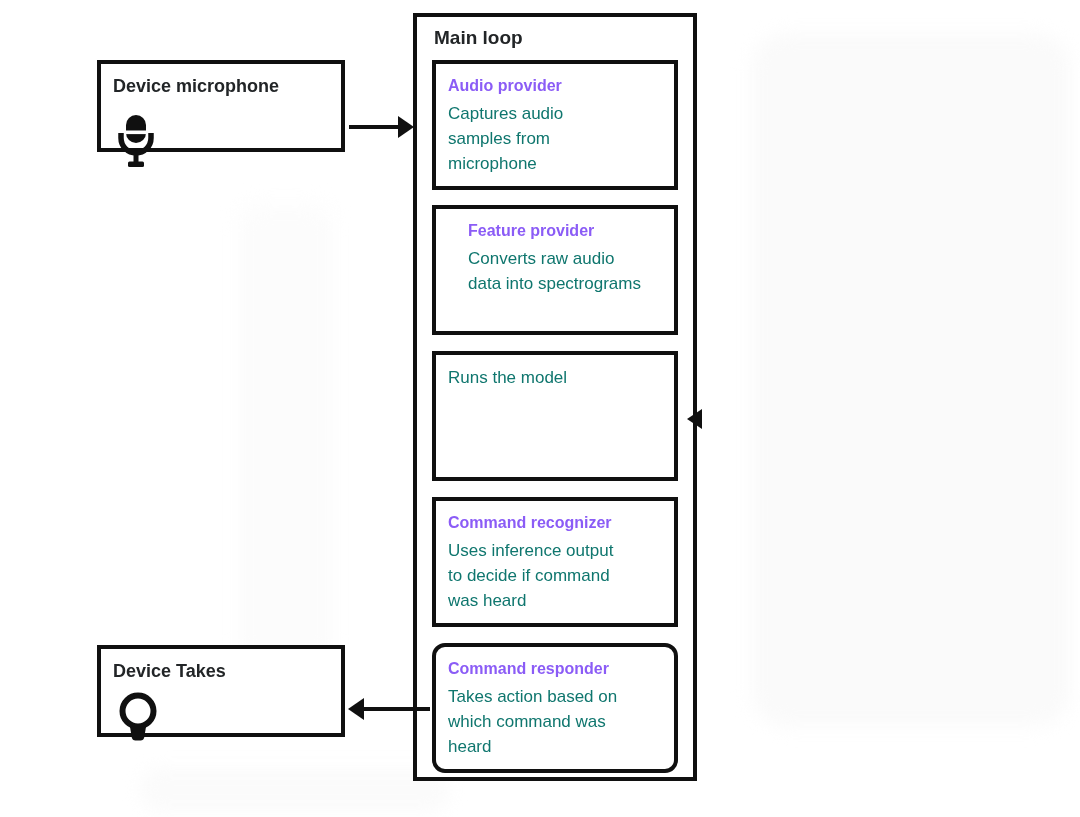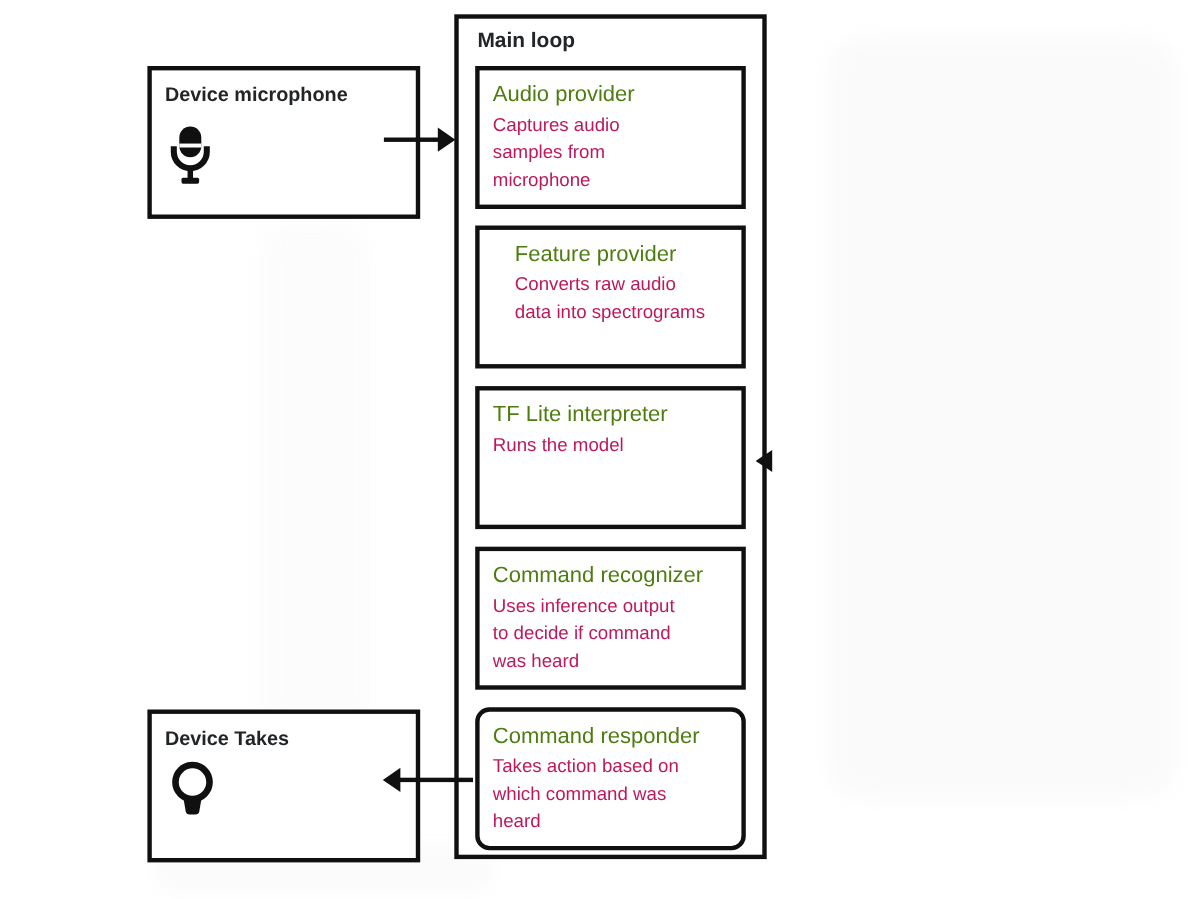--- a/index.html
+++ b/index.html
@@ -7,36 +7,36 @@
     position:relative;width:1080px;height:817px;overflow:hidden;background:#ffffff;
     font-family:"Liberation Sans","DejaVu Sans",sans-serif;color:#222527;
   }
   
   .bg-artifact{position:absolute;pointer-events:none;}
   .bg1{left:752px;top:34px;width:318px;height:692px;background:#fafafa;border-radius:34px;filter:blur(9px);}
   .bg2{left:140px;top:768px;width:310px;height:44px;background:#fbfbfb;border-radius:20px;filter:blur(8px);}
   .bg3{left:238px;top:205px;width:95px;height:460px;background:#fcfcfc;border-radius:20px;filter:blur(10px);}
 
   .box{position:absolute;background:#ffffff;border:4px solid #101010;box-sizing:border-box;}
-  .device-box{left:97px;width:248px;height:139px;margin-left:37px;}
+  .device-box{left:97px;width:248px;height:92px;}
   .mic-box{top:60px;}
   .led-box{top:645px;}
   .device-label{position:absolute;left:12px;top:12px;font-size:18px;font-weight:bold;color:#222527;white-space:nowrap;}
   .device-icon{position:absolute;left:16px;}
   .mic-box .device-icon{top:50px;width:38px;height:58px;}
   .led-box .device-icon{top:42px;width:42px;height:58px;}
 
   .main-loop{left:413px;top:13px;width:284px;height:768px;}
   .main-loop-title{position:absolute;left:17px;top:10px;font-size:19px;font-weight:bold;color:#222527;}
 
   .module{position:absolute;left:15px;width:246px;height:130px;border:4px solid #101010;
           box-sizing:border-box;padding:10px 12px;background:#ffffff;}
   .m0{top:43px;}  .m1{top:188px;padding-left:32px;}  .m2{top:334px;}  .m3{top:480px;}  .m4{top:626px;border-radius:13px;}
-  .module-title{font-size:20px;font-weight:normal;color:#4d7c0f;margin:0 0 3px 0;line-height:24px;}
-  .module-desc{font-size:17px;color:#be185d;line-height:25px;margin:0;white-space:pre-line;}
+  .module-title{font-size:16px;font-weight:bold;color:#8b5cf6;margin:0 0 3px 0;line-height:24px;}
+  .module-desc{font-size:17px;color:#0f766e;line-height:25px;margin:0;white-space:pre-line;}
 
   .arrow-line{position:absolute;height:4px;background:#101010;}
   .arrow-head{position:absolute;width:0;height:0;border-style:solid;border-color:transparent;}
   .head-right{border-width:11px 0 11px 16px;border-left-color:#101010;}
   .head-left{border-width:11px 16px 11px 0;border-right-color:#101010;}
   .head-left-sm{border-width:10px 15px 10px 0;border-right-color:#101010;}
 </style>
 </head>
 <body>
 
@@ -67,21 +67,20 @@
 microphone</div>
     </div>
 
     <div class="module m1">
       <div class="module-title">Feature provider</div>
       <div class="module-desc">Converts raw audio
 data into spectrograms</div>
     </div>
 
     <div class="module m2">
-      <div class="module-title">TF Lite interpreter</div>
       <div class="module-desc">Runs the model</div>
     </div>
 
     <div class="module m3">
       <div class="module-title">Command recognizer</div>
       <div class="module-desc">Uses inference output
 to decide if command
 was heard</div>
     </div>
 

